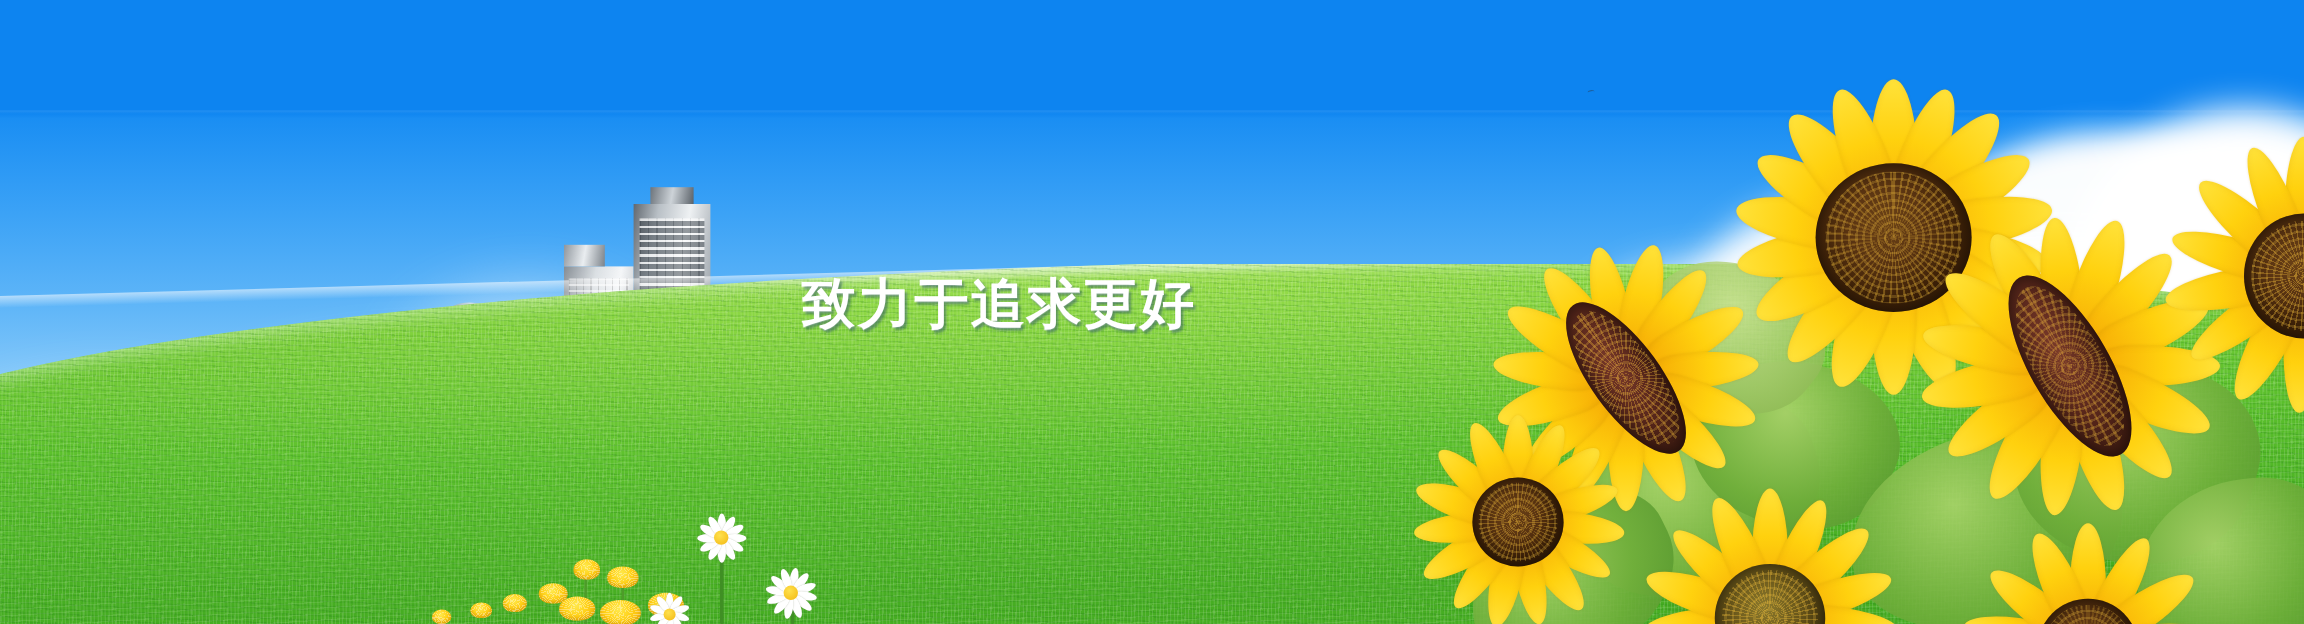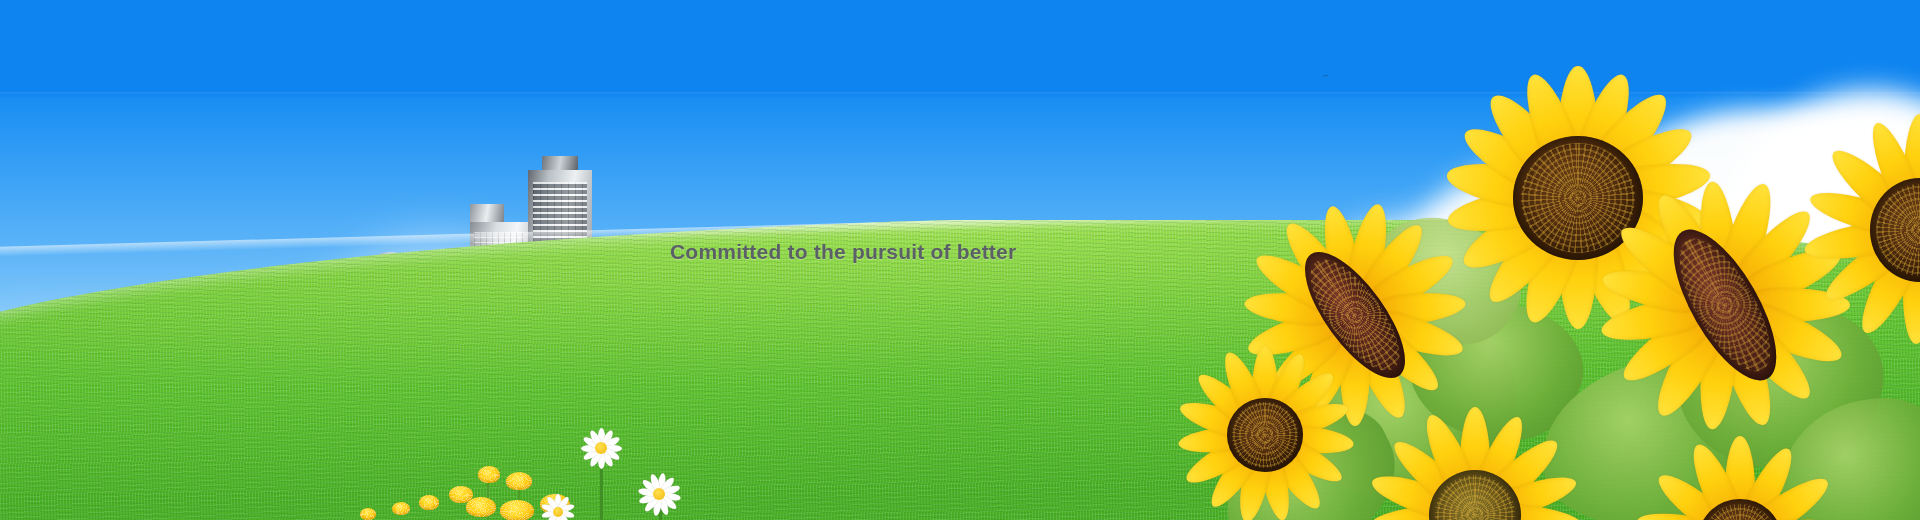--- a/index.html
+++ b/index.html
@@ -486,16 +486,16 @@
         <div class="petal" style="width:30px;height:86px;margin:-43px 0 0 -15px;transform:rotate(280deg) translateY(-62px);"></div>
         <div class="petal" style="width:28px;height:80px;margin:-40px 0 0 -14px;transform:rotate(308deg) translateY(-62px);"></div>
         <div class="petal" style="width:30px;height:84px;margin:-42px 0 0 -15px;transform:rotate(336deg) translateY(-62px);"></div>
       </div>
       <div class="disc" style="width:84px;height:82px;margin:-41px 0 0 -42px;"></div>
     </div>
 
   </div>
 
   <div class="copy">
-    <p class="title-en">Committed to the pursuit of better</p>
+    <h1 class="title-cn">致力于追求更好</h1>
   </div>
 
 </div>
 
 </body></html>

